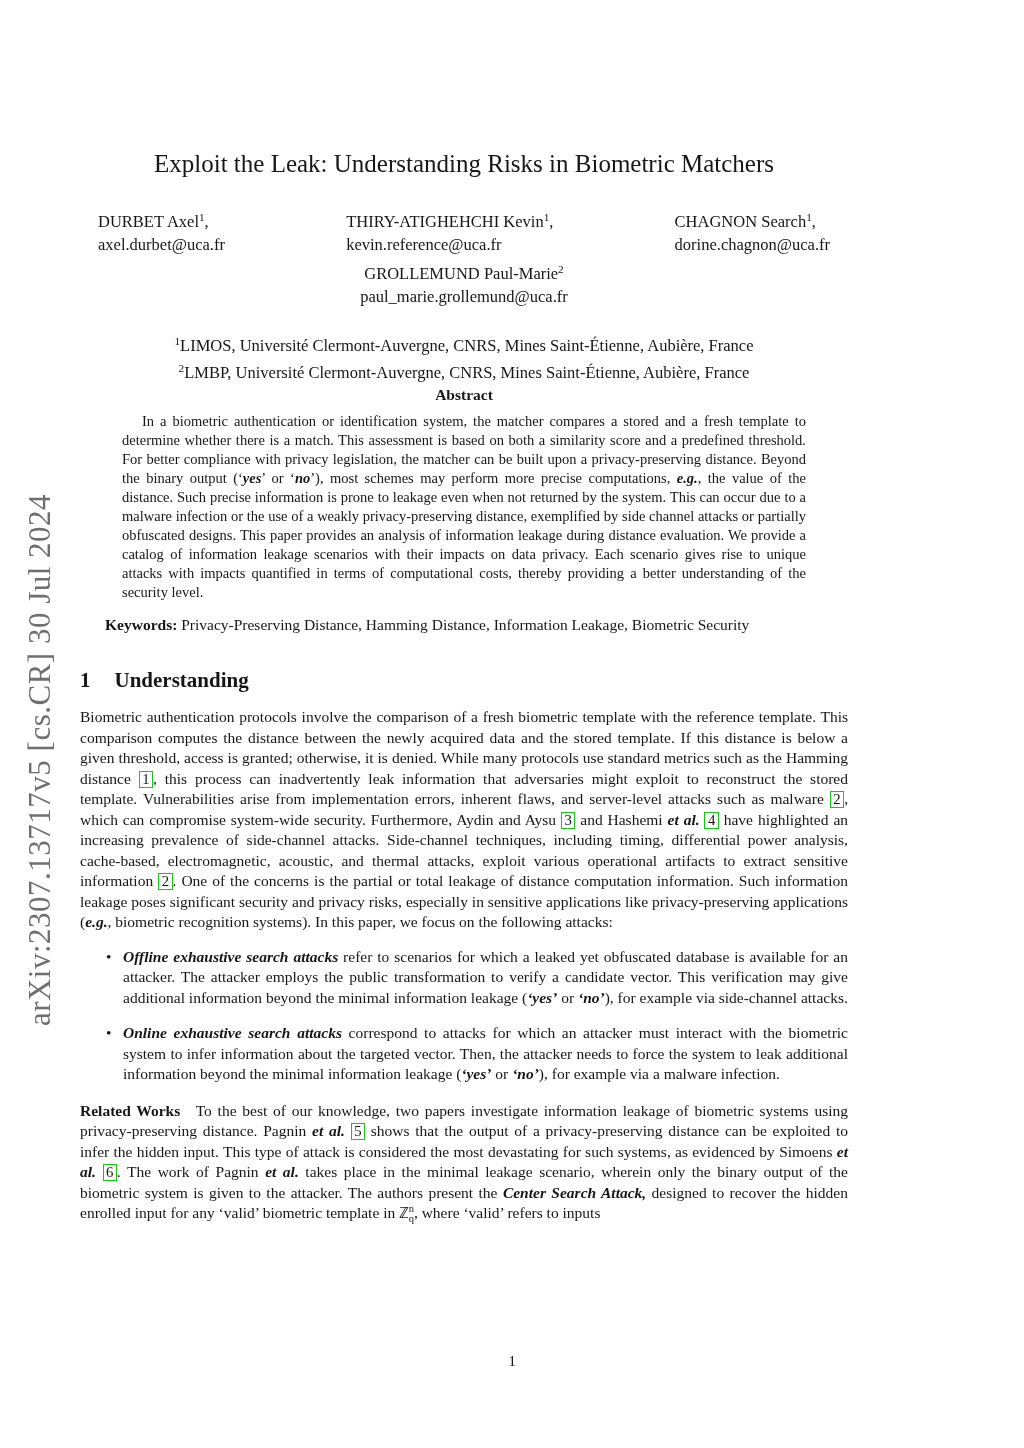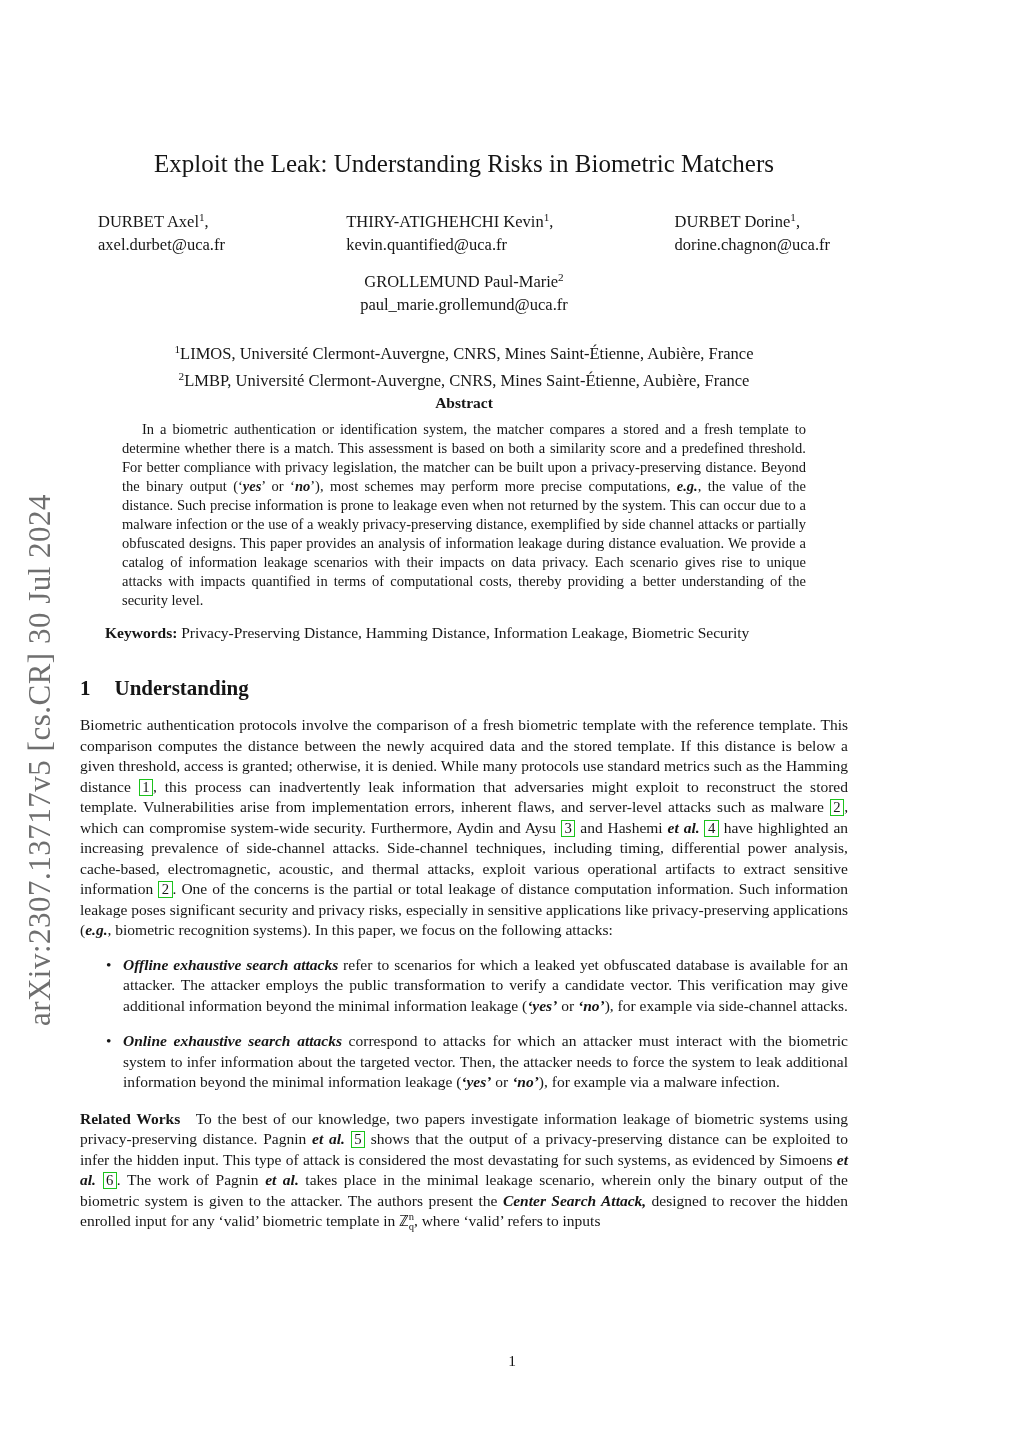--- a/index.html
+++ b/index.html
@@ -34,21 +34,21 @@
     font-size: 25px;
     font-weight: normal;
     line-height: 32px;
   }
   .authors-row {
     display: flex;
     justify-content: space-between;
     margin: 30px 18px 0 18px;
   }
   .author-block { text-align: left; font-size: 16.5px; line-height: 23px; }
-  .author-center { margin-top: 14px; text-align: center; font-size: 16.5px; line-height: 23px; }
+  .author-center { margin-top: 6px; text-align: center; font-size: 16.5px; line-height: 23px; }
   .affiliations { margin-top: 24px; text-align: center; font-size: 16.5px; line-height: 27px; }
   .abstract-heading {
     text-align: center;
     font-size: 15.5px;
     font-weight: bold;
   }
   .abstract-body {
     margin: 8px 42px 0 42px;
     font-size: 14.5px;
     line-height: 19px;
@@ -126,24 +126,24 @@
 
     <h1 class="paper-title">Exploit the Leak: Understanding Risks in Biometric Matchers</h1>
 
     <div class="authors-row">
       <div class="author-block">
         <div><span>DURBET Axel</span><span class="r-sup">1</span><span>,</span></div>
         <div>axel.durbet@uca.fr</div>
       </div>
       <div class="author-block">
         <div><span>THIRY-ATIGHEHCHI Kevin</span><span class="r-sup">1</span><span>,</span></div>
-        <div>kevin.quantified@uca.fr</div>
+        <div>kevin.reference@uca.fr</div>
       </div>
       <div class="author-block">
-        <div><span>DURBET Dorine</span><span class="r-sup">1</span><span>,</span></div>
+        <div><span>CHAGNON Search</span><span class="r-sup">1</span><span>,</span></div>
         <div>dorine.chagnon@uca.fr</div>
       </div>
     </div>
 
     <div class="author-center">
       <div><span>GROLLEMUND Paul-Marie</span><span class="r-sup">2</span></div>
       <div>paul_marie.grollemund@uca.fr</div>
     </div>
 
     <div class="affiliations">

